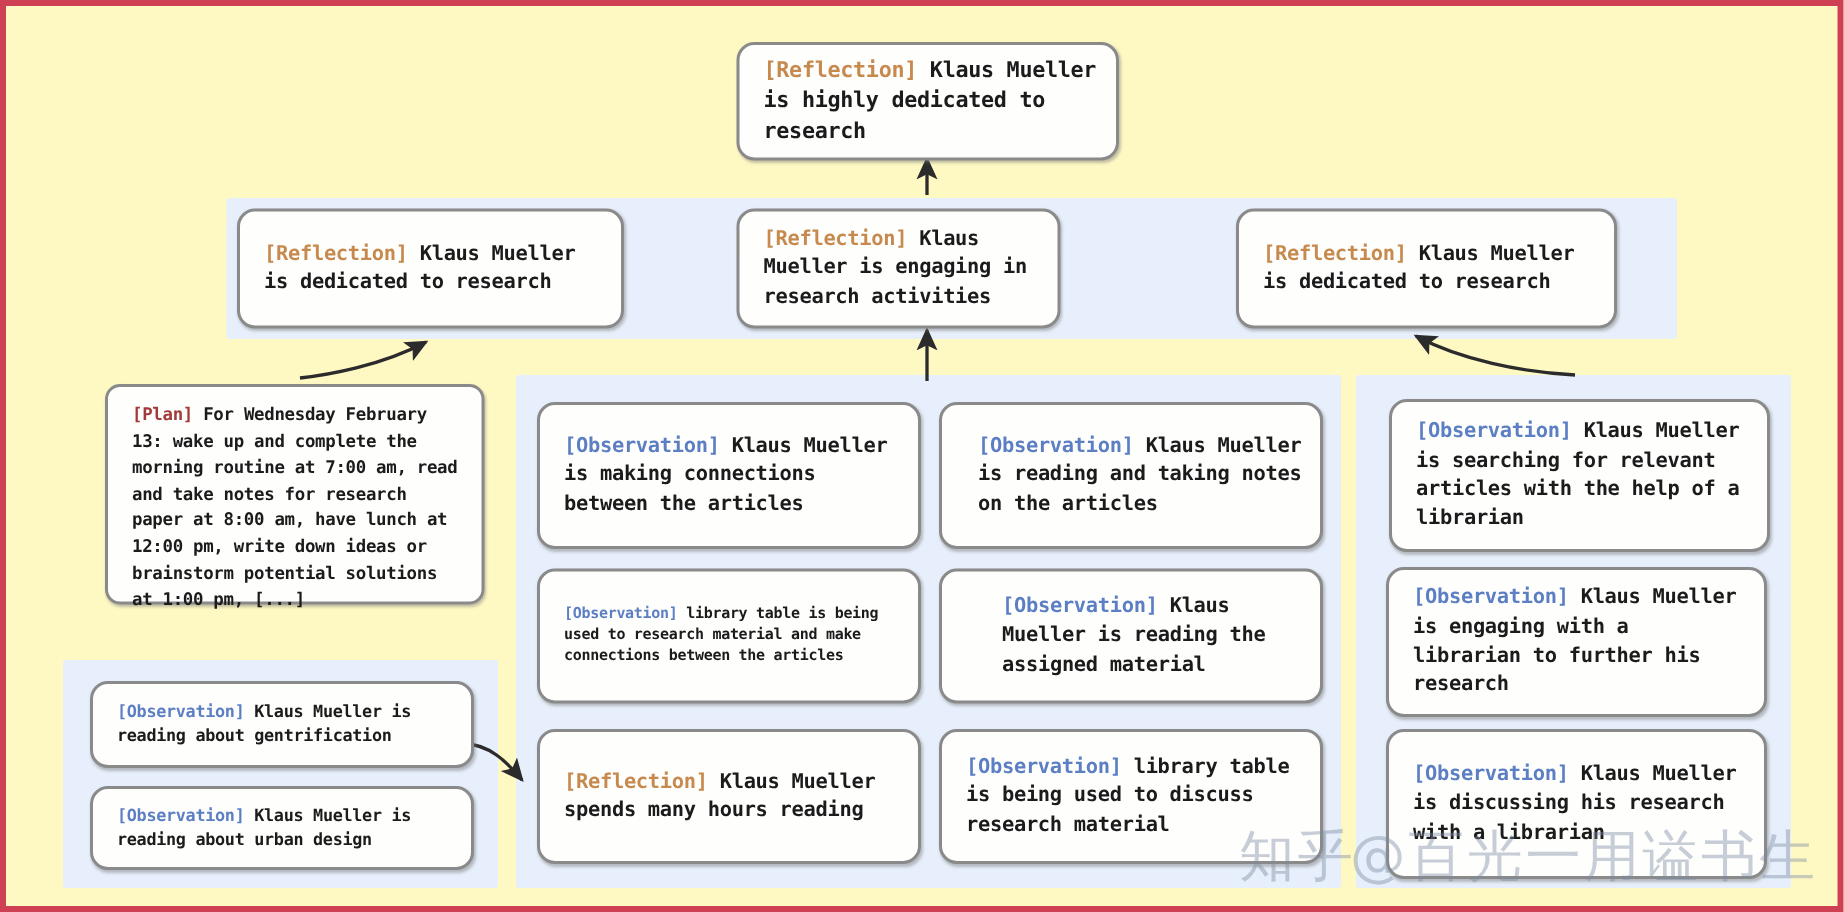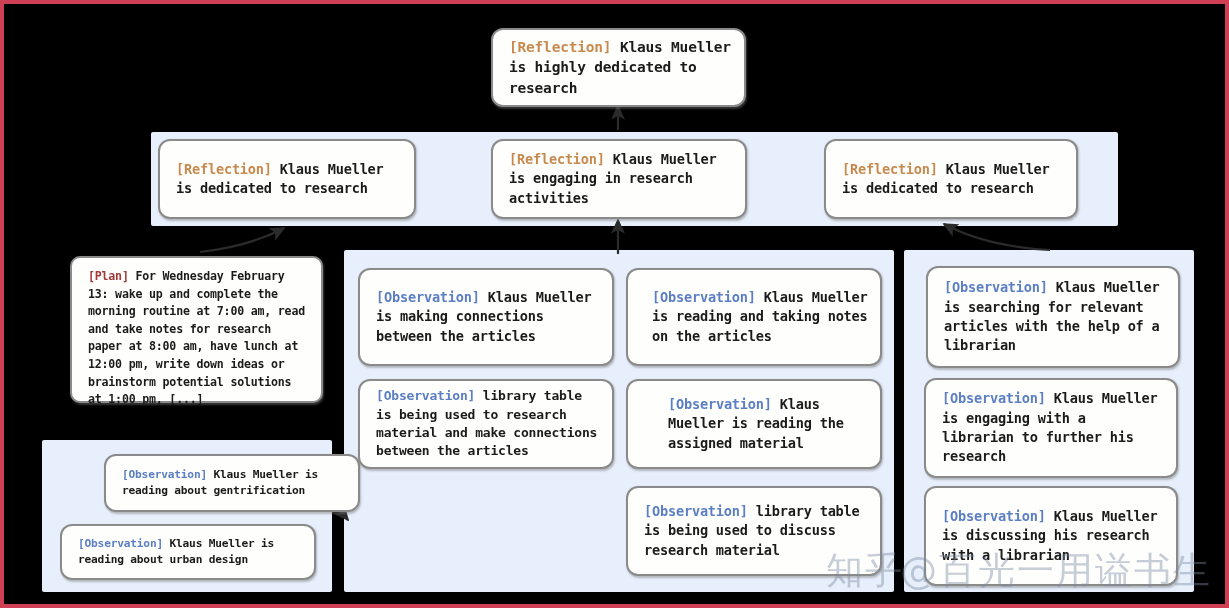--- a/index.html
+++ b/index.html
@@ -8,21 +8,21 @@
     background: #ffffff;
   }
   body {
     width: 1229px; height: 608px;
     font-family: "DejaVu Sans Mono", "Liberation Mono", monospace;
     overflow: hidden;
   }
   #canvas {
     position: relative;
     width: 1229px; height: 608px;
-    background: #000000;
+    background: #fef9c3;
     border: 4px solid #cf4055;
     overflow: hidden;
   }
   
   .panel {
     position: absolute;
     background: #e6effb;
     border-radius: 2px;
   }
   
@@ -40,21 +40,21 @@
     font-family: "DejaVu Sans Mono", "Liberation Mono", monospace;
     font-weight: bold;
     color: #1b1b1b;
     line-height: 1.42;
     letter-spacing: -0.2px;
     white-space: pre-wrap;
     word-break: normal;
   }
   .fs-lg .txt { font-size: 14.5px; }
   .fs-md .txt { font-size: 13.6px; }
-  .fs-sm .txt { font-size: 13px; }
+  .fs-sm .txt { font-size: 10px; }
   .fs-xs .txt { font-size: 11.2px; }
 
   .tag-reflection { color: #c78a4e; font-weight: bold; }
   .tag-observation { color: #5c7fc4; font-weight: bold; }
   .tag-plan { color: #a33a3a; font-weight: bold; }
 
   
   .node.plan { align-items: flex-start; padding: 10px 10px 10px 16px; border-radius: 10px; }
   .node.plan .txt { font-size: 11.6px; line-height: 1.52; }
 
@@ -104,48 +104,51 @@
   </svg>
 
   <div class="node fs-lg" style="left:487px; top:24px; width:255px; height:79px;">
     <div class="txt"><span class="tag-reflection">[Reflection]</span><span> Klaus Mueller is highly dedicated to research</span></div>
   </div>
 
   <div class="node fs-md" style="left:154px; top:135px; width:258px; height:80px;">
     <div class="txt"><span class="tag-reflection">[Reflection]</span><span> Klaus Mueller is dedicated to research</span></div>
   </div>
 
-  <div class="node fs-md" style="left:487px; top:135px; width:256px; height:80px;">
+  <div class="node fs-md" style="left:487px; top:135px; width:216px; height:80px;">
     <div class="txt"><span class="tag-reflection">[Reflection]</span><span> Klaus Mueller is engaging in research activities</span></div>
   </div>
 
   <div class="node fs-md" style="left:820px; top:135px; width:254px; height:80px;">
     <div class="txt"><span class="tag-reflection">[Reflection]</span><span> Klaus Mueller is dedicated to research</span></div>
   </div>
 
   <div class="node plan" style="left:66px; top:252px; width:253px; height:147px;">
     <div class="txt"><span class="tag-plan">[Plan]</span><span> For Wednesday February 13: wake up and complete the morning routine at 7:00 am, read and take notes for research paper at 8:00 am, have lunch at 12:00 pm, write down ideas or brainstorm potential solutions at 1:00 pm, [...]</span></div>
   </div>
 
-  <div class="node fs-xs" style="left:56px; top:450px; width:256px; height:58px;margin-left:44px;">
+  <div class="node fs-xs" style="left:56px; top:450px; width:256px; height:58px;">
     <div class="txt"><span class="tag-observation">[Observation]</span><span> Klaus Mueller is reading about gentrification</span></div>
   </div>
 
   <div class="node fs-xs" style="left:56px; top:520px; width:256px; height:56px;">
     <div class="txt"><span class="tag-observation">[Observation]</span><span> Klaus Mueller is reading about urban design</span></div>
   </div>
 
   <div class="node fs-md" style="left:354px; top:264px; width:256px; height:98px;align-items:center;">
     <div class="txt"><span class="tag-observation">[Observation]</span><span> Klaus Mueller is making connections between the articles</span></div>
   </div>
 
   <div class="node fs-sm" style="left:354px; top:375px; width:256px; height:90px;">
     <div class="txt"><span class="tag-observation">[Observation]</span><span> library table is being used to research material and make connections between the articles</span></div>
   </div>
 
+  <div class="node fs-md" style="left:354px; top:482px; width:256px; height:90px;">
+    <div class="txt"><span class="tag-reflection">[Reflection]</span><span> Klaus Mueller spends many hours reading</span></div>
+  </div>
 
   <div class="node fs-md" style="left:622px; top:264px; width:256px; height:98px;padding-left:24px;">
     <div class="txt"><span class="tag-observation">[Observation]</span><span> Klaus Mueller is reading and taking notes on the articles</span></div>
   </div>
 
   <div class="node fs-md" style="left:622px; top:375px; width:256px; height:90px;padding-left:40px;">
     <div class="txt"><span class="tag-observation">[Observation]</span><span> Klaus Mueller is reading the assigned material</span></div>
   </div>
 
   <div class="node fs-md" style="left:622px; top:482px; width:256px; height:90px;">

